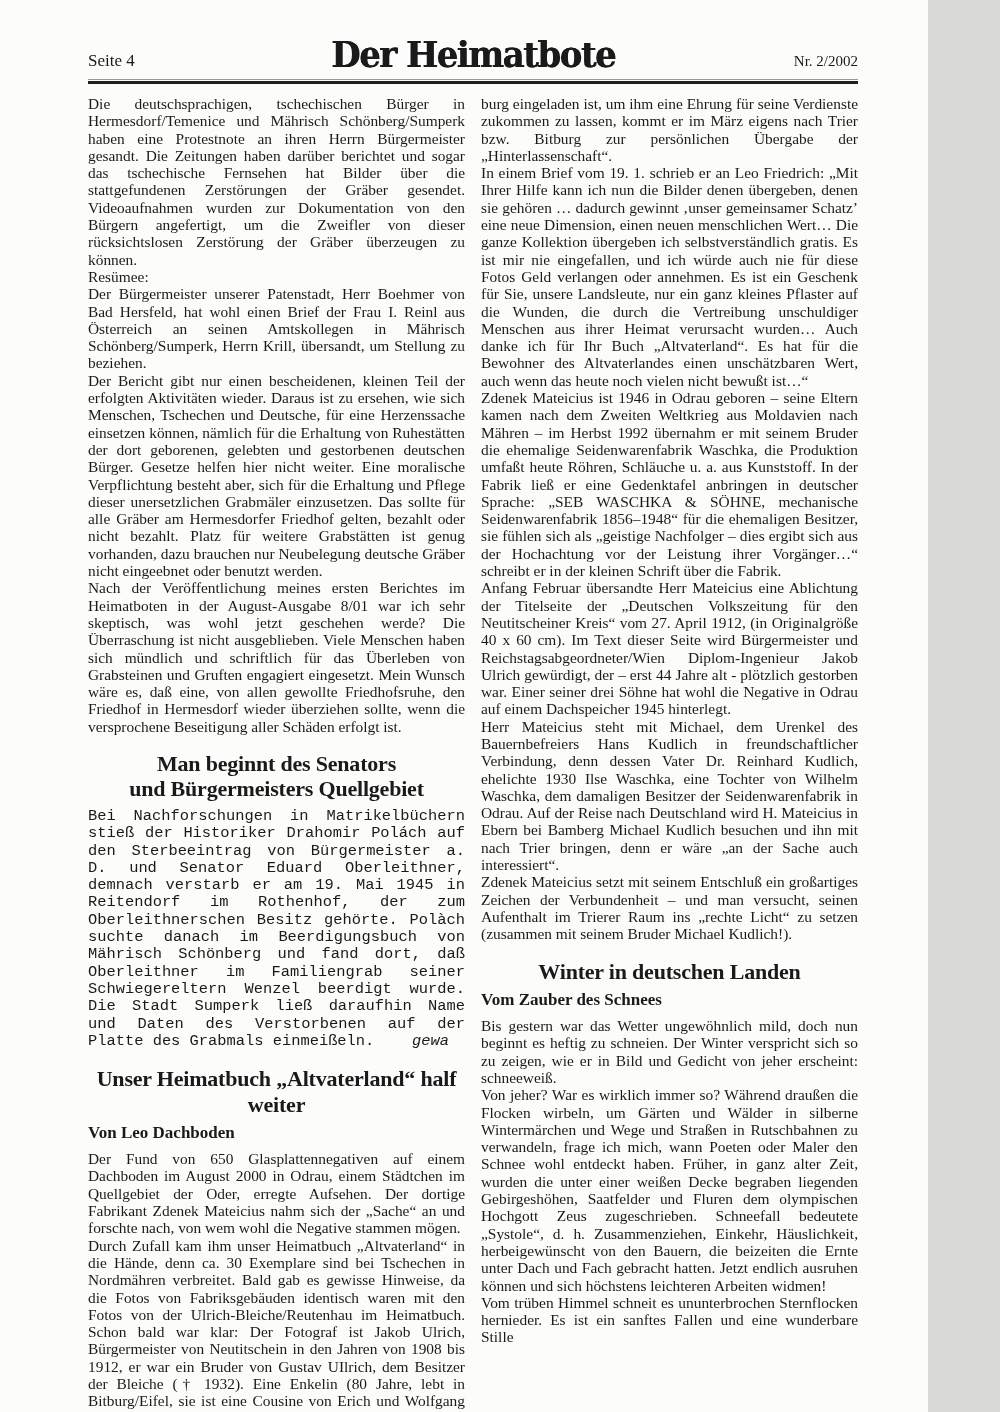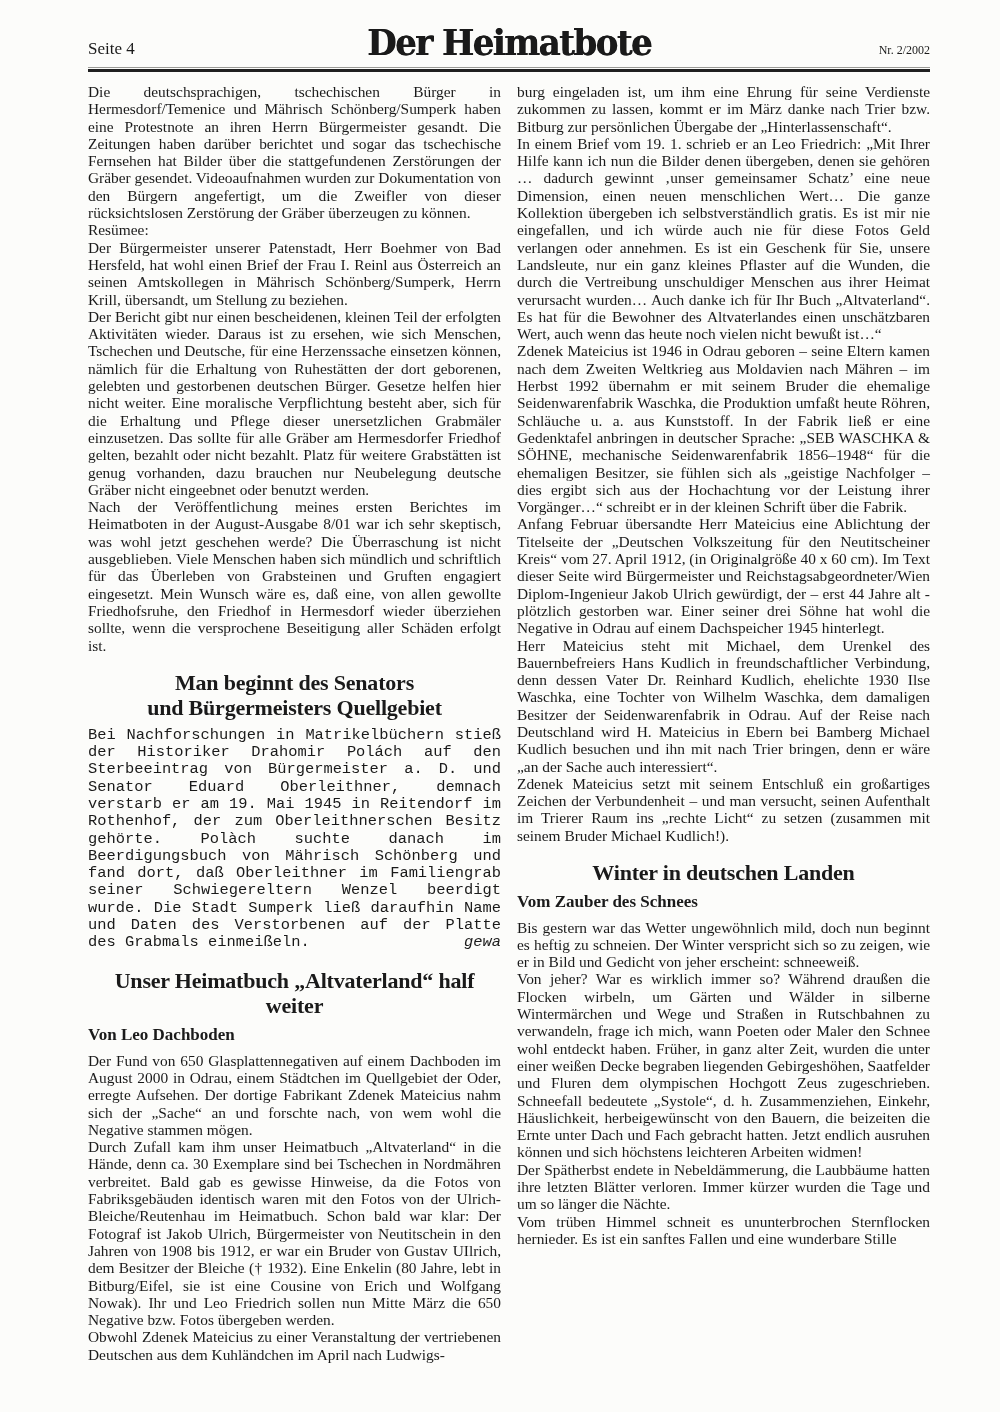--- a/index.html
+++ b/index.html
@@ -1,32 +1,32 @@
 <!DOCTYPE html>
 <html lang="de"><head>
 <meta charset="utf-8">
 <style>
   html,body{margin:0;padding:0;background:#d9d9d6;}
   .sheet{
     position:relative;
-    width:1000px;height:1412px;
+    width:928px;height:1412px;
     box-sizing:border-box;
     background:#fcfcfa;
     color:#1a1a1a;
-    padding:22px 70px 18px 88px;
+    padding:34px 70px 18px 88px;
     overflow:hidden;
     font-family:"Liberation Serif", serif;
   }
   .masthead-row{
     display:grid;
     grid-template-columns:1fr auto 1fr;
     align-items:baseline;
   }
   .page-num{font-size:17px;justify-self:start;}
-  .issue{font-size:12px;justify-self:end;}
+  .issue{font-size:15px;justify-self:end;}
   .masthead{
     justify-self:center;
     font-family:"DejaVu Serif", serif;
     font-weight:bold;
     font-size:34px;
     letter-spacing:-1.5px;
     transform:scaleY(1.06);
     text-shadow:0.6px 0 0 #1a1a1a;
   }
   .rule{
@@ -44,21 +44,21 @@
   .para{
     margin:0;
     font-size:15.4px;
     line-height:17.3px;
     text-align:justify;
     hyphens:auto;
     -webkit-hyphens:auto;
   }
   .para.has-sig{position:relative;font-family:Liberation Mono, monospace;}
   .sig{
-    position:absolute;right:0;bottom:0;
+    position:absolute;right:16px;bottom:0;
     font-style:italic;
     background:#fcfcfa;
     padding-left:10px;
   }
   .it{font-style:italic;}
   .headline{
     font-size:22px;
     line-height:25.5px;
     font-weight:bold;
     text-align:center;
@@ -97,29 +97,28 @@
         <p class="para has-sig"><span>Bei Nachforschungen in Matrikelbüchern stieß der Historiker Drahomir Polách auf den Sterbeeintrag von Bürgermeister a. D. und Senator Eduard Oberleithner, demnach verstarb er am 19. Mai 1945 in Reitendorf im Rothenhof, der zum Oberleithnerschen Besitz gehörte. Polàch suchte danach im Beerdigungsbuch von Mährisch Schönberg und fand dort, daß Oberleithner im Familiengrab seiner Schwiegereltern Wenzel beerdigt wurde. Die Stadt Sumperk ließ daraufhin Name und Daten des Verstorbenen auf der Platte des Grabmals einmeißeln.</span><span class="sig">gewa</span></p>
         <h2 class="headline">
           <div>Unser Heimatbuch „Altvaterland“ half weiter</div>
         </h2>
         <h3 class="subhead">Von Leo Dachboden</h3>
         <p class="para"><span>Der Fund von 650 Glasplattennegativen auf einem Dachboden im August 2000 in Odrau, einem Städtchen im Quellgebiet der Oder, erregte Aufsehen. Der dortige Fabrikant Zdenek Mateicius nahm sich der „Sache“ an und forschte nach, von wem wohl die Negative stammen mögen.</span></p>
         <p class="para"><span>Durch Zufall kam ihm unser Heimatbuch „Altvaterland“ in die Hände, denn ca. 30 Exemplare sind bei Tschechen in Nordmähren verbreitet. Bald gab es gewisse Hinweise, da die Fotos von Fabriksgebäuden identisch waren mit den Fotos von der Ulrich-Bleiche/Reutenhau im Heimatbuch. Schon bald war klar: Der Fotograf ist Jakob Ulrich, Bürgermeister von Neutitschein in den Jahren von 1908 bis 1912, er war ein Bruder von Gustav UIlrich, dem Besitzer der Bleiche († 1932). Eine Enkelin (80 Jahre, lebt in Bitburg/Eifel, sie ist eine Cousine von Erich und Wolfgang Nowak). Ihr und Leo Friedrich sollen nun Mitte März die 650 Negative bzw. Fotos übergeben werden.</span></p>
         <p class="para"><span>Obwohl Zdenek Mateicius zu einer Veranstaltung der vertriebenen Deutschen aus dem Kuhländchen im April nach Ludwigs-</span></p>
       </section>
     <section class="col" id="col-right">
-        <p class="para"><span>burg eingeladen ist, um ihm eine Ehrung für seine Verdienste zukommen zu lassen, kommt er im März danke nach Trier bzw. Bitburg zur persönlichen Übergabe der „Hinterlassenschaft“.</span></p>
+        <p class="para"><span>burg eingeladen ist, um ihm eine Ehrung für seine Verdienste zukommen zu lassen, kommt er im März eigens nach Trier bzw. Bitburg zur persönlichen Übergabe der „Hinterlassenschaft“.</span></p>
         <p class="para"><span>In einem Brief vom 19. 1. schrieb er an Leo Friedrich: „Mit Ihrer Hilfe kann ich nun die Bilder denen übergeben, denen sie gehören … dadurch gewinnt ‚unser gemeinsamer Schatz’ eine neue Dimension, einen neuen menschlichen Wert… Die ganze Kollektion übergeben ich selbstverständlich gratis. Es ist mir nie eingefallen, und ich würde auch nie für diese Fotos Geld verlangen oder annehmen. Es ist ein Geschenk für Sie, unsere Landsleute, nur ein ganz kleines Pflaster auf die Wunden, die durch die Vertreibung unschuldiger Menschen aus ihrer Heimat verursacht wurden… Auch danke ich für Ihr Buch „Altvaterland“. Es hat für die Bewohner des Altvaterlandes einen unschätzbaren Wert, auch wenn das heute noch vielen nicht bewußt ist…“</span></p>
         <p class="para"><span>Zdenek Mateicius ist 1946 in Odrau geboren – seine Eltern kamen nach dem Zweiten Weltkrieg aus Moldavien nach Mähren – im Herbst 1992 übernahm er mit seinem Bruder die ehemalige Seidenwarenfabrik Waschka, die Produktion umfaßt heute Röhren, Schläuche u. a. aus Kunststoff. In der Fabrik ließ er eine Gedenktafel anbringen in deutscher Sprache: „SEB WASCHKA &amp; SÖHNE, mechanische Seidenwarenfabrik 1856–1948“ für die ehemaligen Besitzer, sie fühlen sich als „geistige Nachfolger – dies  ergibt sich aus der Hochachtung vor der Leistung ihrer Vorgänger…“ schreibt er in der kleinen Schrift über die Fabrik.</span></p>
         <p class="para"><span>Anfang Februar übersandte Herr Mateicius eine Ablichtung der Titelseite der „Deutschen Volkszeitung für den Neutitscheiner Kreis“ vom 27. April 1912, (in Originalgröße 40 x 60 cm). Im Text dieser Seite wird Bürgermeister und Reichstagsabgeordneter/Wien Diplom-Ingenieur Jakob Ulrich gewürdigt, der – erst 44 Jahre alt - plötzlich gestorben war. Einer seiner drei Söhne hat wohl die Negative in Odrau auf einem Dachspeicher 1945 hinterlegt.</span></p>
         <p class="para"><span>Herr Mateicius steht mit Michael, dem Urenkel des Bauernbefreiers Hans Kudlich in freundschaftlicher Verbindung, denn dessen Vater Dr. Reinhard Kudlich, ehelichte 1930 Ilse Waschka, eine Tochter von Wilhelm Waschka, dem damaligen Besitzer der Seidenwarenfabrik in Odrau. Auf der Reise nach Deutschland wird H. Mateicius in Ebern bei Bamberg Michael Kudlich besuchen und ihn mit nach Trier bringen, denn er wäre „an der Sache auch interessiert“.</span></p>
         <p class="para"><span>Zdenek Mateicius setzt mit seinem Entschluß ein großartiges Zeichen der Verbundenheit – und man versucht, seinen Aufenthalt im Trierer Raum ins „rechte Licht“ zu setzen (zusammen mit seinem Bruder Michael Kudlich!).</span></p>
         <h2 class="headline">
           <div>Winter in deutschen Landen</div>
         </h2>
         <h3 class="subhead">Vom Zauber des Schnees</h3>
         <p class="para"><span>Bis gestern war das Wetter ungewöhnlich mild, doch nun beginnt es heftig zu schneien. Der Winter verspricht sich so zu zeigen, wie er in Bild und Gedicht von jeher erscheint: schneeweiß.</span></p>
         <p class="para"><span>Von jeher? War es wirklich immer so? Während draußen die Flocken wirbeln, um Gärten und Wälder in silberne Wintermärchen und Wege und Straßen in Rutschbahnen zu verwandeln, frage ich mich, wann Poeten oder Maler den Schnee wohl entdeckt haben. Früher, in ganz alter Zeit, wurden die unter einer weißen Decke begraben liegenden Gebirgeshöhen, Saatfelder und Fluren dem olympischen Hochgott Zeus zugeschrieben. Schneefall bedeutete „Systole“, d. h. Zusammenziehen, Einkehr, Häuslichkeit, herbeigewünscht von den Bauern, die beizeiten die Ernte unter Dach und Fach gebracht hatten. Jetzt endlich ausruhen können und sich höchstens leichteren Arbeiten widmen!</span></p>
-        <p class="para"><span>Der Spätherbst endete in Nebeldämmerung, die Laubbäume hatten ihre letzten Blätter verloren. Immer kürzer wurden die Tage und um so länger die Nächte.</span></p>
         <p class="para"><span>Vom trüben Himmel schneit es ununterbrochen Sternflocken hernieder. Es ist ein sanftes Fallen und eine wunderbare Stille</span></p>
       </section>
   </main>
 </div>
 
 </body></html>

